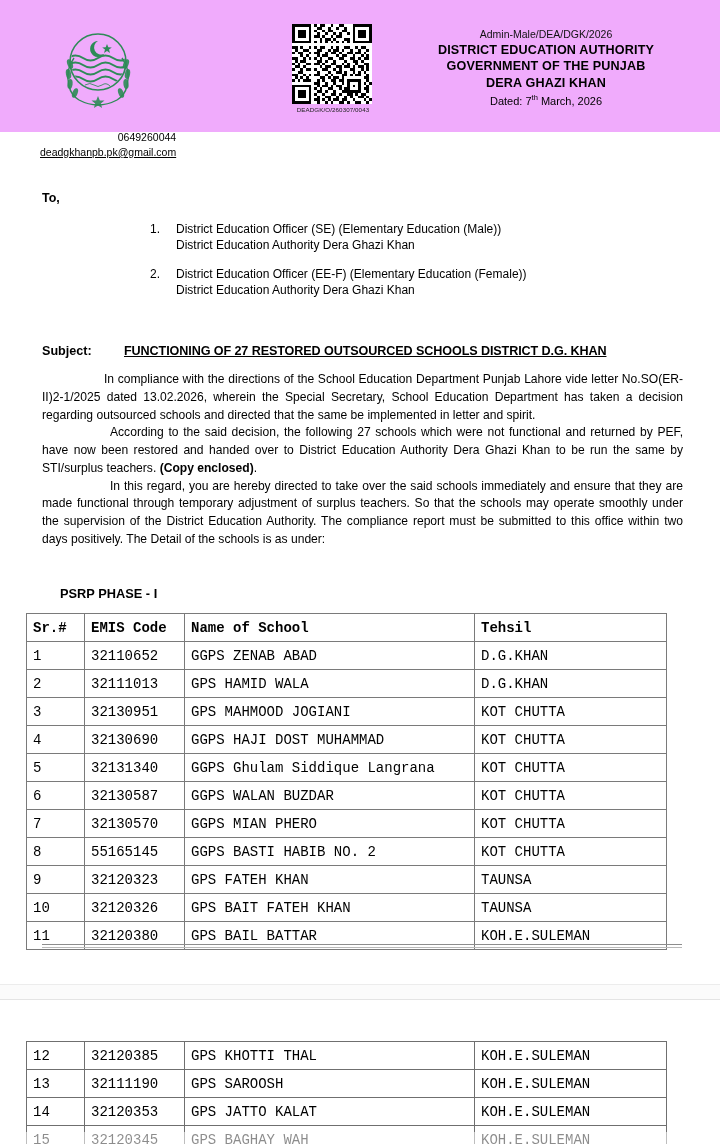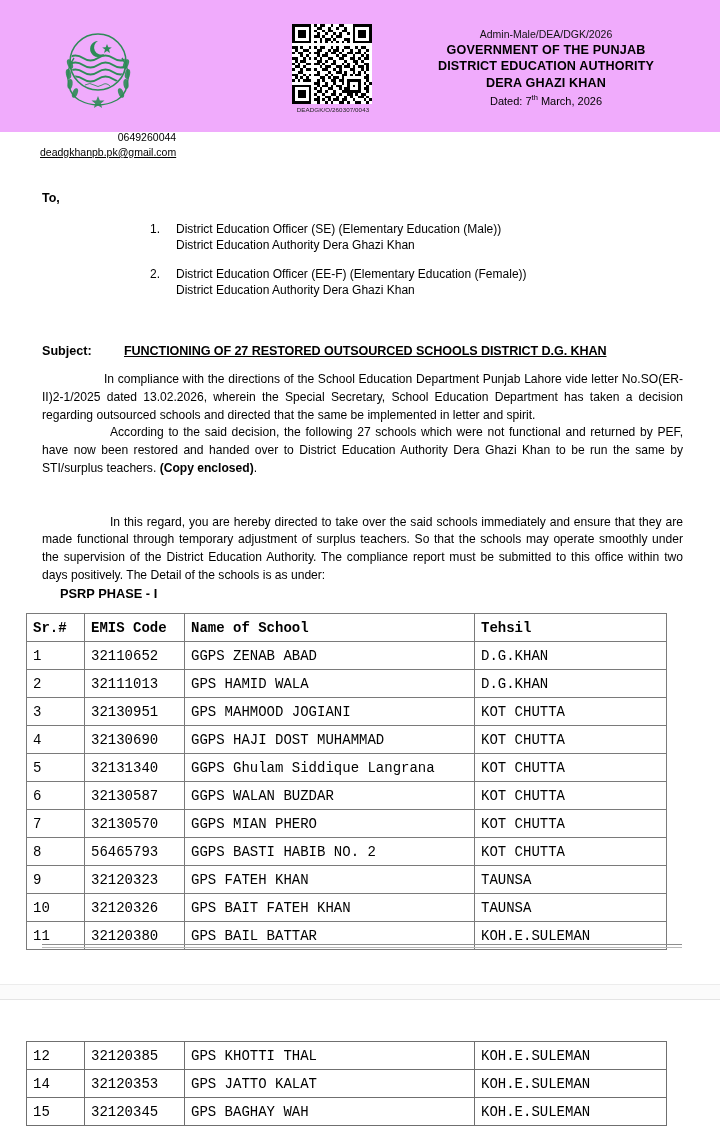--- a/index.html
+++ b/index.html
@@ -149,21 +149,21 @@
     width: 641px;
     font-size: 12.1px;
     line-height: 1.47;
     text-align: justify;
   }
   .body-text p {
     margin: 0 0 0 0;
     text-indent: 62px;
   }
   .body-text p.p2 { text-indent: 68px; }
-  .body-text p.p3 { text-indent: 68px; margin-top: 36px; }
+  .body-text p.p3 { text-indent: 68px; }
   .body-text b { font-weight: bold; }
 
   .phase-label {
     position: absolute;
     left: 42px;
     top: 586px;
     font-size: 12.8px;
     font-weight: bold;
     padding-left: 18px;
   }
@@ -520,22 +520,22 @@
           <rect x="20" y="28" width="1" height="1"></rect>
             <rect x="23" y="28" width="2" height="1"></rect>
           <rect x="27" y="28" width="1" height="1"></rect>
         </g>
       </svg>
       <div class="qr-caption">DEADGK/O/260307/0043</div>
     </div>
 
     <div class="office-block">
       <div class="office-ref">Admin-Male/DEA/DGK/2026</div>
+      <div class="office-title">DISTRICT EDUCATION AUTHORITY</div>
       <div class="office-title">GOVERNMENT OF THE PUNJAB</div>
-      <div class="office-title">DISTRICT EDUCATION AUTHORITY</div>
       <div class="office-title">DERA GHAZI KHAN</div>
       <div class="office-date"><span>Dated: 7</span><sup>th</sup><span> March, 2026</span></div>
     </div>
   </div>
 
   <div class="contact">
     <div>0649260044</div>
     <div class="email">deadgkhanpb.pk@gmail.com</div>
   </div>
 
@@ -624,21 +624,21 @@
         <td>KOT CHUTTA</td>
       </tr>
       <tr>
         <td>7</td>
         <td>32130570</td>
         <td>GGPS MIAN PHERO</td>
         <td>KOT CHUTTA</td>
       </tr>
       <tr>
         <td>8</td>
-        <td>56465793</td>
+        <td>55165145</td>
         <td>GGPS BASTI HABIB NO. 2</td>
         <td>KOT CHUTTA</td>
       </tr>
       <tr>
         <td>9</td>
         <td>32120323</td>
         <td>GPS FATEH KHAN</td>
         <td>TAUNSA</td>
       </tr>
       <tr>
@@ -668,20 +668,26 @@
         <col class="col-teh">
     </colgroup>
     <tbody>
       <tr>
         <td>12</td>
         <td>32120385</td>
         <td>GPS KHOTTI THAL</td>
         <td>KOH.E.SULEMAN</td>
       </tr>
       <tr>
+        <td>13</td>
+        <td>32111190</td>
+        <td>GPS SAROOSH</td>
+        <td>KOH.E.SULEMAN</td>
+      </tr>
+      <tr>
         <td>14</td>
         <td>32120353</td>
         <td>GPS JATTO KALAT</td>
         <td>KOH.E.SULEMAN</td>
       </tr>
       <tr>
         <td>15</td>
         <td>32120345</td>
         <td>GPS BAGHAY WAH</td>
         <td>KOH.E.SULEMAN</td>

